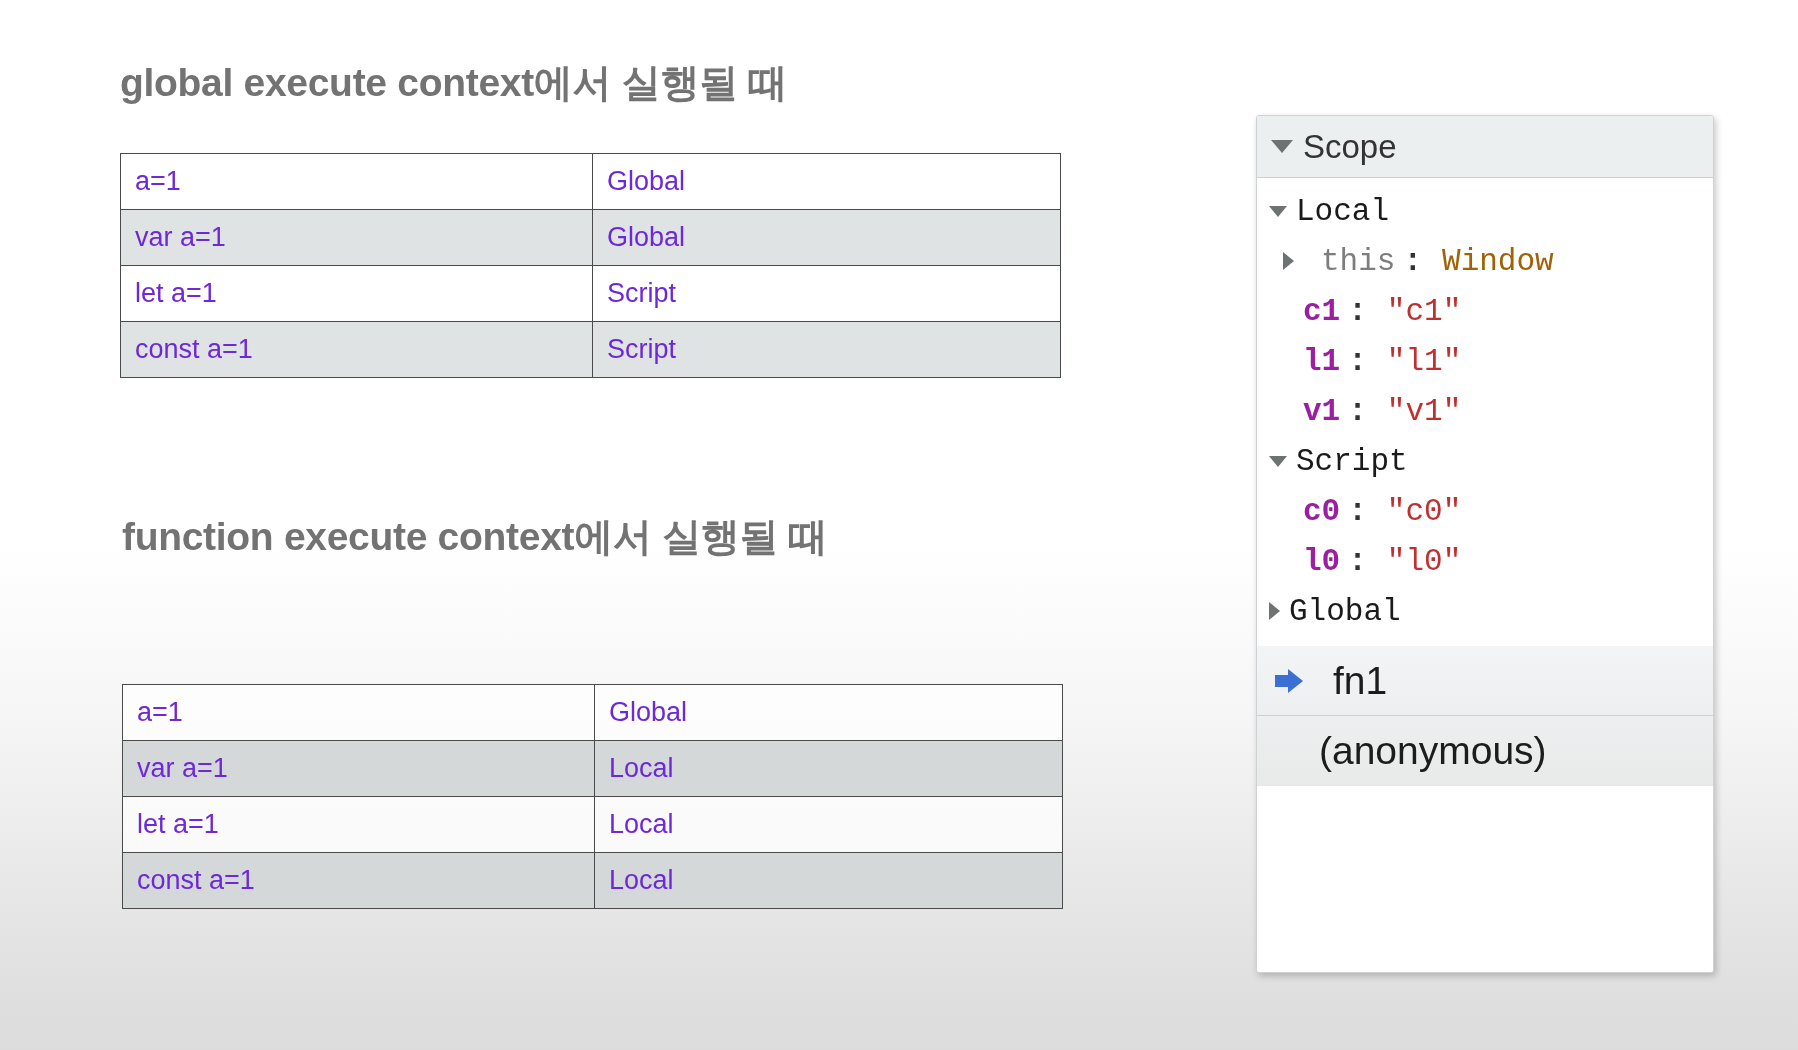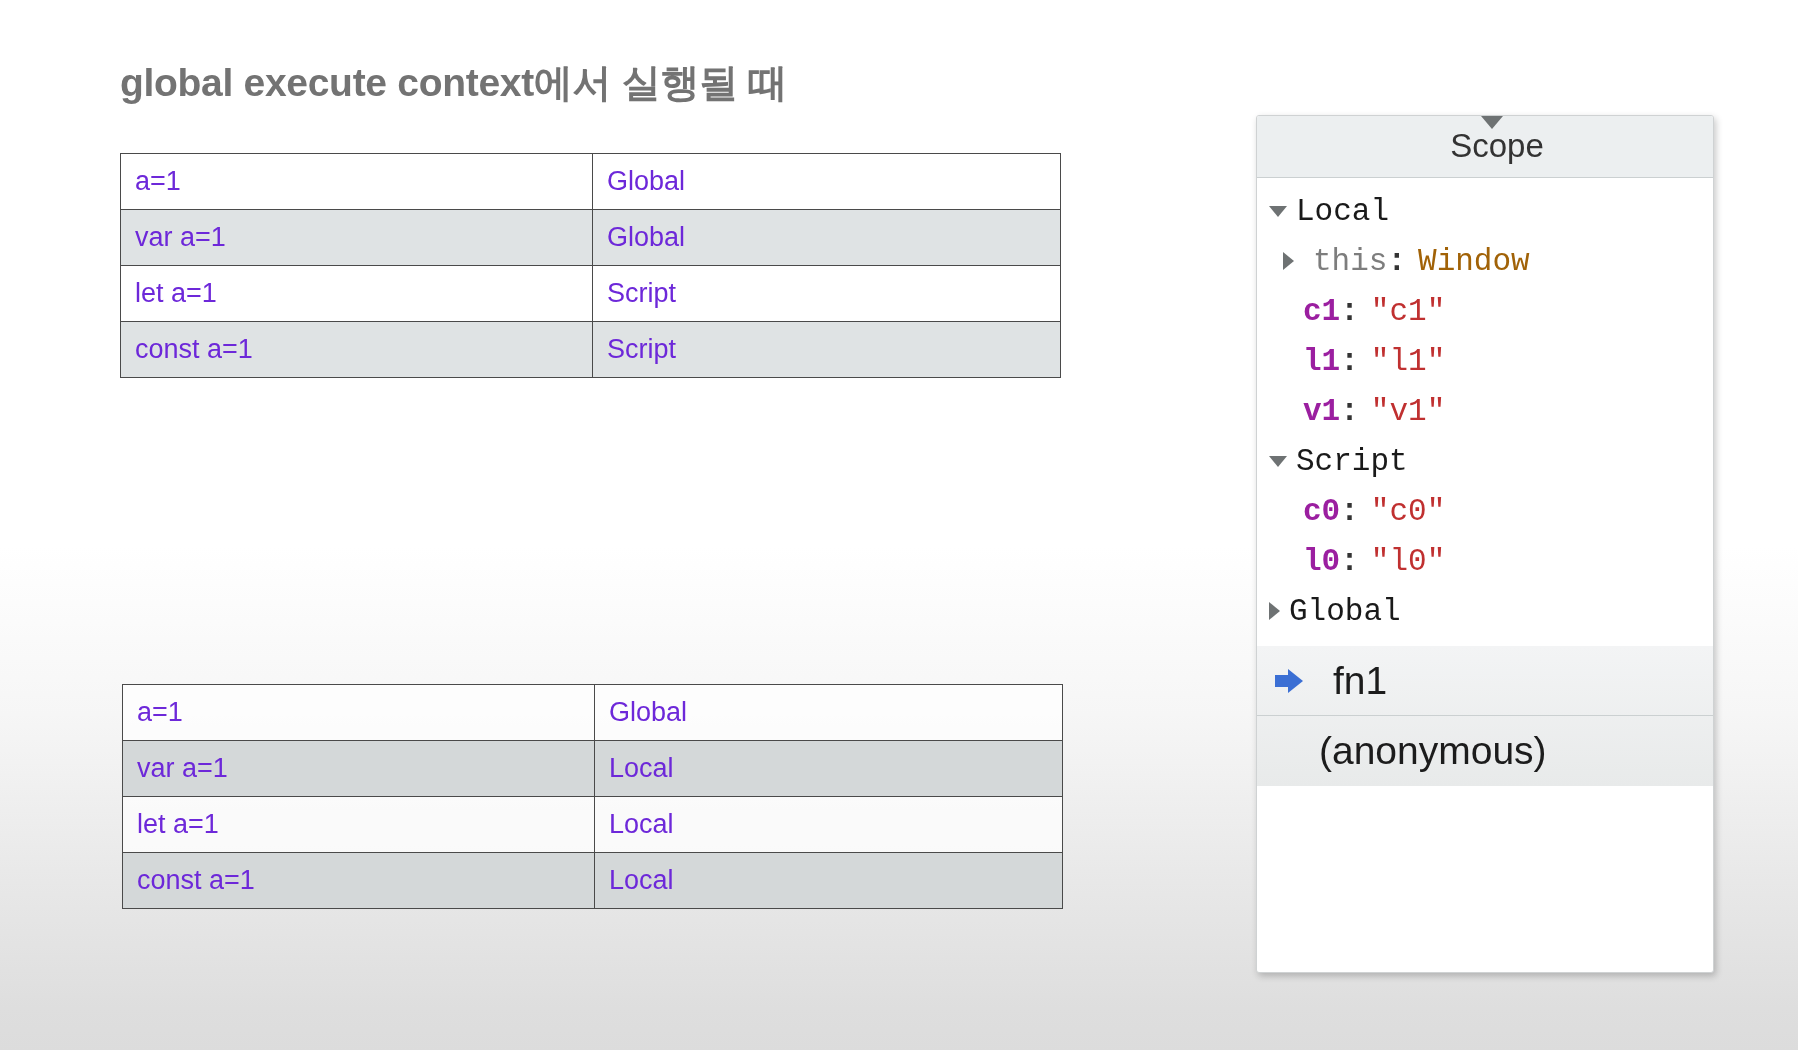--- a/index.html
+++ b/index.html
@@ -112,21 +112,20 @@
   }
 
   .panel-section-header {
     background: #eceff0;
     border-bottom: 1px solid #cbd0d1;
     height: 62px;
     display: flex;
     align-items: center;
     padding-left: 14px;
     box-sizing: border-box;
-    flex-direction: column;
   }
 
   .panel-section-header .section-title {
     font-family: "Liberation Sans", sans-serif;
     font-size: 33px;
     color: #333333;
     margin-left: 10px;
     line-height: 1;
   }
 
@@ -171,20 +170,21 @@
   }
   .scope-group .group-label {
     margin-left: 9px;
     color: #1a1a1a;
     font-family: "Liberation Mono", monospace;
     font-size: 31px;
   }
 
   .scope-prop {
     padding-left: 46px;
+    gap: 8px;
   }
   .scope-prop.has-arrow {
     padding-left: 26px;
   }
   .scope-prop .prop-name {
     color: #9b1fa0;
     font-weight: bold;
     font-family: "Liberation Mono", monospace;
   }
   .scope-prop .prop-name.plain {
@@ -289,20 +289,21 @@
         <td class="col-decl">let a=1</td>
         <td class="col-scope">Script</td>
       </tr>
       <tr class="row-even">
         <td class="col-decl">const a=1</td>
         <td class="col-scope">Script</td>
       </tr>
     </tbody>
   </table>
 
+  <div class="section-heading" id="heading-function">function execute context에서 실행될 때</div>
 
   <table class="scope-table" id="table-function">
     <tbody>
       <tr class="row-odd">
         <td class="col-decl">a=1</td>
         <td class="col-scope">Global</td>
       </tr>
       <tr class="row-even">
         <td class="col-decl">var a=1</td>
         <td class="col-scope">Local</td>

